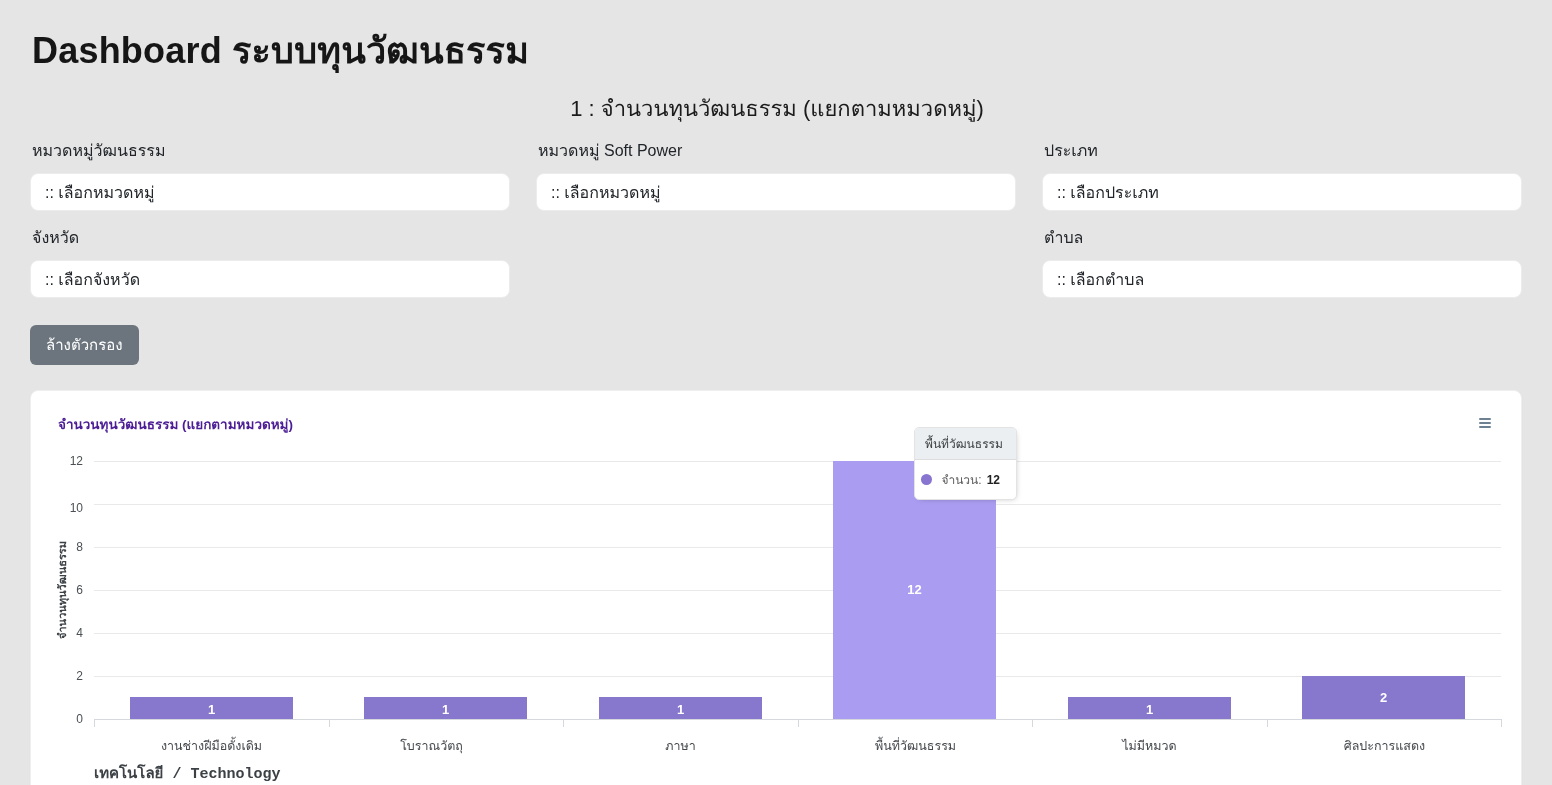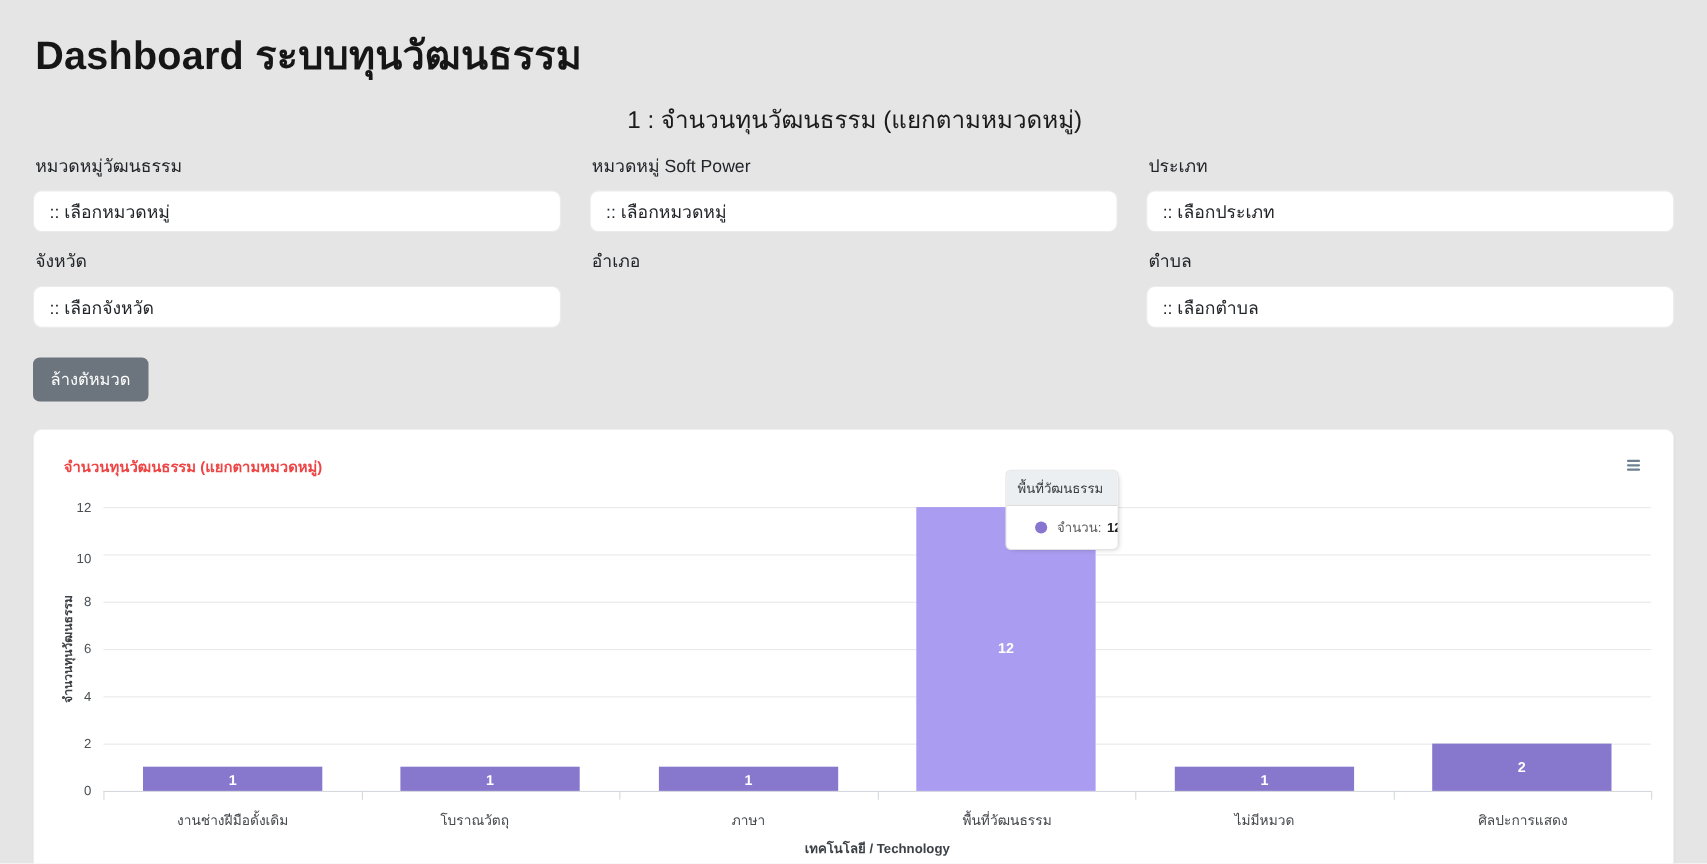--- a/index.html
+++ b/index.html
@@ -30,47 +30,47 @@
     background:#6c757d; color:#ffffff; border:none; border-radius:6px;
     font-size:15px; font-family:inherit; padding:8px 16px; cursor:pointer;
   }
 
   .chart-card {
     position:relative; margin-top:25px;
     width:1492px; height:428px;
     background:#ffffff; border:1px solid #efefef; border-radius:8px;
     box-shadow:0 1px 2px rgba(0,0,0,.04);
   }
-  .chart-title { position:absolute; left:27px; top:22px; font-size:13.5px; font-weight:bold; color:#ef4444; }
+  .chart-title { position:absolute; left:27px; top:22px; font-size:13.5px; font-weight:bold; color:#4c1d95; }
 
   .menu-icon { position:absolute; right:28px; top:23px; width:16px; cursor:pointer; padding:2px; }
   .menu-icon span { display:block; height:2px; background:#6e8192; margin:2px 0; border-radius:1px; }
 
   .plot { position:absolute; left:63px; top:70px; width:1407px; height:258px; }
   .gridline { position:absolute; left:0; width:100%; height:1px; background:#e9e9e9; }
   .x-axis-line { position:absolute; left:0; bottom:-1px; width:100%; height:1px; background:#d5d9dd; }
   .boundary-tick { position:absolute; width:1px; height:8px; background:#d5d9dd; top:258px; }
   .ytick { position:absolute; font-size:12px; color:#4b5054; transform:translate(-100%,-50%); left:-11px; white-space:nowrap; }
   .bar { position:absolute; bottom:0; border-radius:0; }
   .bar-label { position:absolute; left:0; width:100%; text-align:center; color:#ffffff; font-size:13px; font-weight:bold; }
   .cat-label { position:absolute; top:275px; text-align:center; font-size:12.5px; color:#45494d; }
-  .xaxis-title { position:absolute; left:0; width:100%; top:300px; text-align:center; font-size:12px; font-weight:bold; color:#3c4146; }
+  .xaxis-title { position:absolute; left:0; width:100%; top:300px; font-size:15px; font-weight:bold; color:#3c4146;font-family:Liberation Mono, monospace; }
   .yaxis-title {
     position:absolute; left:-41px; top:50%;
     writing-mode:vertical-rl; transform:translateY(-50%) rotate(180deg);
     font-size:11px; font-weight:bold; color:#3c4146; white-space:nowrap;
   }
 
   .tooltip {
     position:absolute; left:883px; top:36px; width:103px; z-index:10;
     background:#ffffff; border:1px solid #e3e3e3; border-radius:5px;
     box-shadow:2px 2px 6px -4px rgba(0,0,0,.35); overflow:hidden;
   }
   .tooltip-header { background:#eceff1; border-bottom:1px solid #dddddd; padding:6px 10px; font-size:12px; color:#373d3f; white-space:nowrap; }
-  .tooltip-body { padding:10px 26px; display:flex; align-items:center; }
+  .tooltip-body { padding:10px 16px; display:flex; align-items:center;justify-content:flex-end; }
   .tooltip-marker { width:11px; height:11px; border-radius:50%; background:#8775d0; margin-right:9px; flex:0 0 auto; }
   .tooltip-series { font-size:12px; color:#5b5b5b; margin-right:5px; white-space:nowrap; }
   .tooltip-value { font-size:12px; font-weight:bold; color:#222222; }
 </style>
 </head>
 <body>
 
 
 
 <h1 class="page-title">Dashboard ระบบทุนวัฒนธรรม</h1>
@@ -87,29 +87,28 @@
   </div>
   <div>
     <span class="filter-label">ประเภท</span>
     <div class="filter-select">:: เลือกประเภท</div>
   </div>
   <div>
     <span class="filter-label">จังหวัด</span>
     <div class="filter-select">:: เลือกจังหวัด</div>
   </div>
   <div>
-    <span class="filter-label">อำเภอ</span>
   </div>
   <div>
     <span class="filter-label">ตำบล</span>
     <div class="filter-select">:: เลือกตำบล</div>
   </div>
 </div>
 
-<button class="clear-btn">ล้างตัหมวด</button>
+<button class="clear-btn">ล้างตัวกรอง</button>
 
 <div class="chart-card">
   <div class="chart-title">จำนวนทุนวัฒนธรรม (แยกตามหมวดหมู่)</div>
 
   <div class="menu-icon">
     <span></span>
       <span></span>
       <span></span>
   </div>
 

